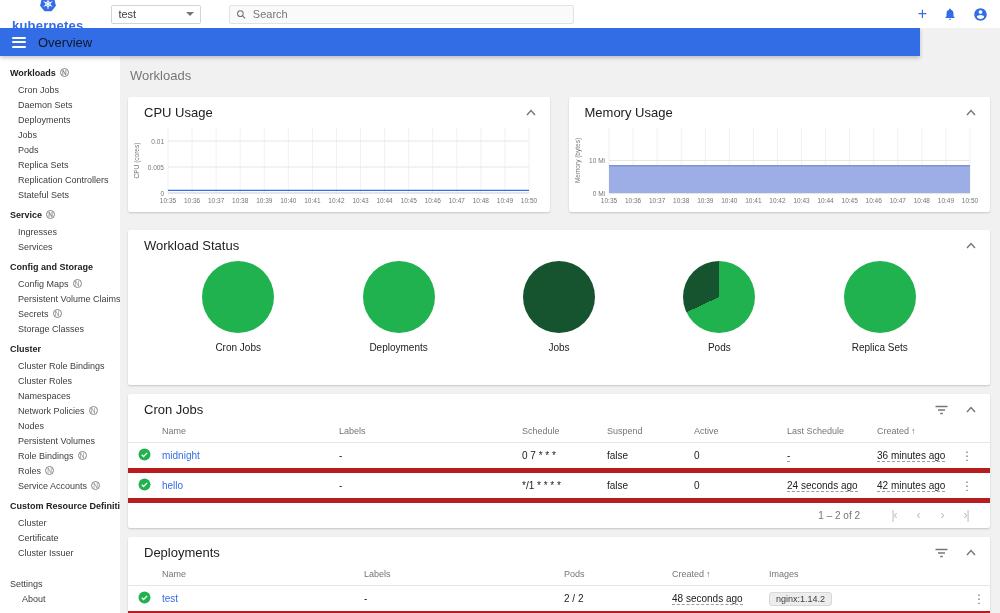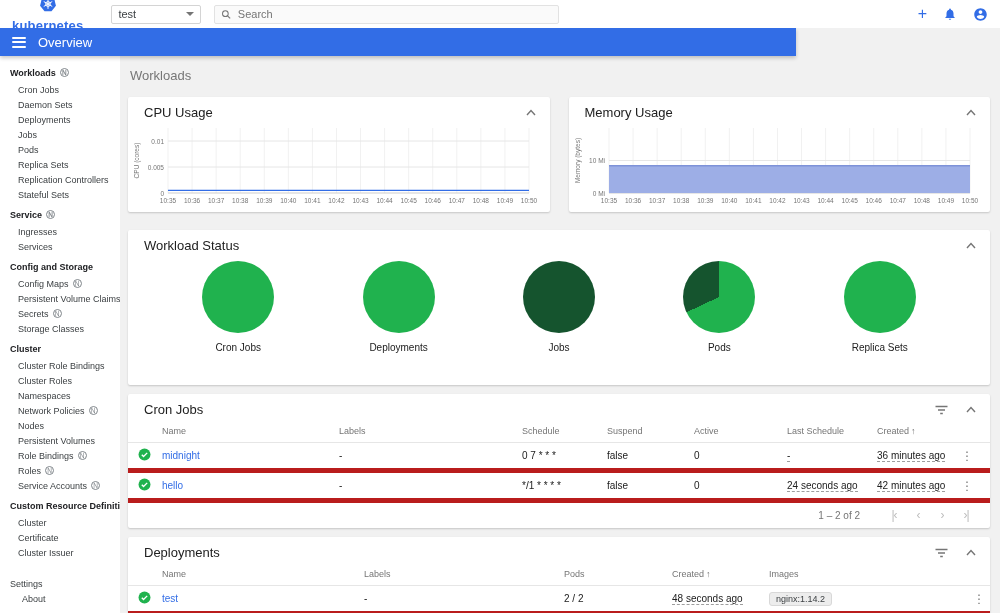--- a/index.html
+++ b/index.html
@@ -9,31 +9,31 @@
   
   .topbar { position:absolute; top:0; left:0; width:1000px; height:28px; background:#fff;
             display:flex; align-items:center; padding:0 12px; z-index:30; }
   .brand { display:flex; align-items:center; gap:5px; cursor:pointer;flex-direction:column; }
   .brand-text { color:#326de6; font-size:13px; font-weight:bold; letter-spacing:.2px; }
   .ns-select { margin-left:28px; width:90px; height:19px; border:1px solid #d4d4d4; border-radius:2px;
                display:flex; align-items:center; justify-content:space-between; padding:0 6px;
                font-size:11px; color:#3c4043; cursor:pointer; background:#fff; }
   .caret-down { width:0; height:0; border-left:4px solid transparent; border-right:4px solid transparent;
                 border-top:4px solid #757575; }
-  .searchbox { margin-left:13px; width:345px; height:19px; border:1px solid #e2e2e2; border-radius:2px;
+  .searchbox { margin-left:28px; width:345px; height:19px; border:1px solid #e2e2e2; border-radius:2px;
                background:#fafafa; display:flex; align-items:center; padding:0 6px; gap:6px; }
   .searchbox input { border:none; outline:none; background:transparent; font-size:11px; color:#3c4043;
                      width:100%; font-family:"Liberation Sans",sans-serif; }
   .top-actions { margin-left:auto; display:flex; align-items:center; gap:16px; }
   .plus-btn { color:#326de6; font-size:16px; line-height:16px; cursor:pointer; font-weight:400; }
   .icon-btn { cursor:pointer; display:flex; align-items:center; }
 
   
-  .appbar { position:absolute; top:28px; left:0; width:796px; height:28px; background:#326de6;
-            display:flex; align-items:center; padding:0 12px; gap:12px; color:#ffffff; z-index:25;
+  .appbar { position:absolute; top:28px; left:0; width:920px; height:28px; background:#326de6;
+            display:flex; align-items:center; padding:0 12px; gap:12px; color:#0f172a; z-index:25;
             box-shadow:0 2px 4px rgba(0,0,0,.22); }
   .burger { display:flex; flex-direction:column; gap:2.5px; cursor:pointer; width:14px; }
   .burger span { height:2px; background:#fff; border-radius:1px; }
   .appbar-title { font-size:13px; }
 
   
   .sidebar { position:absolute; top:56px; left:0; width:120px; height:557px; background:#fff;
              overflow:hidden; padding-top:4px; z-index:5; }
   .nav-section { margin-top:5px; }
   .nav-header { padding:3px 10px; font-size:9px; font-weight:bold; color:#202124; cursor:pointer;

